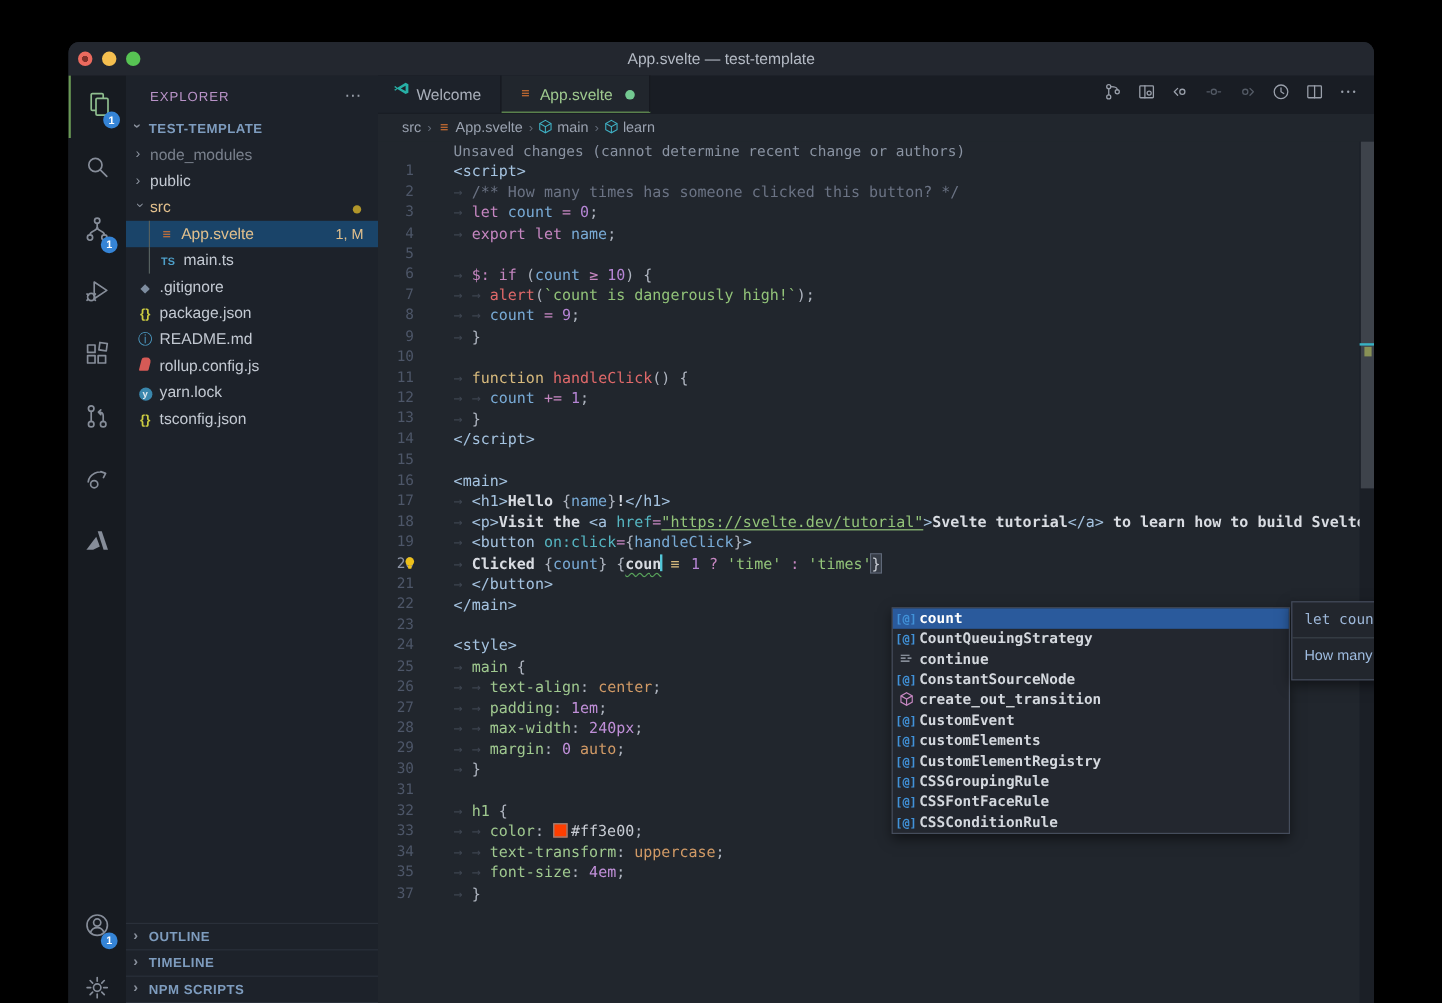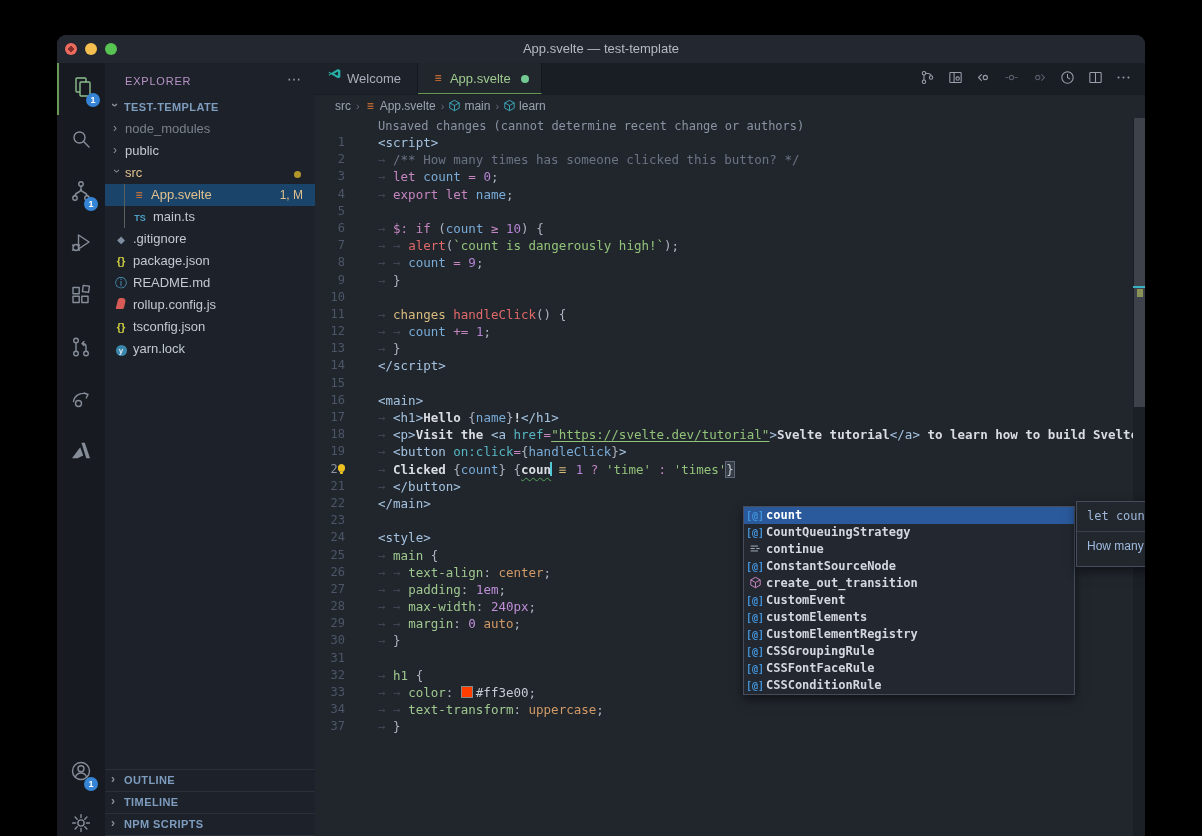--- a/index.html
+++ b/index.html
@@ -227,22 +227,22 @@
     <div id="file-tree">
         <div class="tree-row dim" style="padding-left: 8px;"><span class="chev">›</span><span class="fname">node_modules</span></div>
         <div class="tree-row" style="padding-left: 8px;"><span class="chev">›</span><span class="fname">public</span></div>
         <div class="tree-row mod" style="padding-left: 8px;"><span class="chev down">›</span><span class="fname">src</span><span class="dot"></span></div>
         <div class="tree-row selected mod" style="padding-left: 26px;"><span class="guide"></span><span class="fico svelte">≡</span><span class="fname">App.svelte</span><span class="badge">1, M</span></div>
         <div class="tree-row" style="padding-left: 26px;"><span class="guide"></span><span class="fico ts">TS</span><span class="fname">main.ts</span></div>
         <div class="tree-row" style="padding-left: 8px;"><span class="fico git">◆</span><span class="fname">.gitignore</span></div>
         <div class="tree-row" style="padding-left: 8px;"><span class="fico json">{}</span><span class="fname">package.json</span></div>
         <div class="tree-row" style="padding-left: 8px;"><span class="fico info">ⓘ</span><span class="fname">README.md</span></div>
         <div class="tree-row" style="padding-left: 8px;"><span class="fico rollup"><i></i></span><span class="fname">rollup.config.js</span></div>
+        <div class="tree-row" style="padding-left: 8px;"><span class="fico yarn"><i>y</i></span><span class="fname">yarn.lock</span></div>
         <div class="tree-row" style="padding-left: 8px;"><span class="fico json">{}</span><span class="fname">tsconfig.json</span></div>
-        <div class="tree-row" style="padding-left: 8px;"><span class="fico yarn"><i>y</i></span><span class="fname">yarn.lock</span></div>
       </div>
     <div id="sidebar-sections">
         <div class="side-section"><span class="chev">›</span><span>OUTLINE</span></div>
         <div class="side-section"><span class="chev">›</span><span>TIMELINE</span></div>
         <div class="side-section"><span class="chev">›</span><span>NPM SCRIPTS</span></div>
         <div class="side-section"><span class="chev">›</span><span>CODETOUR</span></div>
       </div>
   </div>
 
   <div id="editorzone">
@@ -321,21 +321,21 @@
           <div class="cl"><span class="ln">1</span><span class="lt"><span class="tk-t">&lt;script&gt;</span></span></div>
           <div class="cl"><span class="ln">2</span><span class="lt"><span class="tk-ws">→ </span><span class="tk-c">/** How many times has someone clicked this button? */</span></span></div>
           <div class="cl"><span class="ln">3</span><span class="lt"><span class="tk-ws">→ </span><span class="tk-k">let</span><span class="tk-p"> </span><span class="tk-v">count</span><span class="tk-p"> </span><span class="tk-o">=</span><span class="tk-p"> </span><span class="tk-n">0</span><span class="tk-p">;</span></span></div>
           <div class="cl"><span class="ln">4</span><span class="lt"><span class="tk-ws">→ </span><span class="tk-k">export</span><span class="tk-p"> </span><span class="tk-k">let</span><span class="tk-p"> </span><span class="tk-v">name</span><span class="tk-p">;</span></span></div>
           <div class="cl"><span class="ln">5</span><span class="lt"></span></div>
           <div class="cl"><span class="ln">6</span><span class="lt"><span class="tk-ws">→ </span><span class="tk-o">$:</span><span class="tk-p"> </span><span class="tk-k">if</span><span class="tk-p"> (</span><span class="tk-v">count</span><span class="tk-p"> </span><span class="tk-o">≥</span><span class="tk-p"> </span><span class="tk-n">10</span><span class="tk-p">) {</span></span></div>
           <div class="cl"><span class="ln">7</span><span class="lt"><span class="tk-ws">→ </span><span class="tk-ws">→ </span><span class="tk-f">alert</span><span class="tk-p">(</span><span class="tk-s">`count is dangerously high!`</span><span class="tk-p">);</span></span></div>
           <div class="cl"><span class="ln">8</span><span class="lt"><span class="tk-ws">→ </span><span class="tk-ws">→ </span><span class="tk-v">count</span><span class="tk-p"> </span><span class="tk-o">=</span><span class="tk-p"> </span><span class="tk-n">9</span><span class="tk-p">;</span></span></div>
           <div class="cl"><span class="ln">9</span><span class="lt"><span class="tk-ws">→ </span><span class="tk-p">}</span></span></div>
           <div class="cl"><span class="ln">10</span><span class="lt"></span></div>
-          <div class="cl"><span class="ln">11</span><span class="lt"><span class="tk-ws">→ </span><span class="tk-fk">changes</span><span class="tk-p"> </span><span class="tk-f">handleClick</span><span class="tk-p">() {</span></span></div>
+          <div class="cl"><span class="ln">11</span><span class="lt"><span class="tk-ws">→ </span><span class="tk-fk">function</span><span class="tk-p"> </span><span class="tk-f">handleClick</span><span class="tk-p">() {</span></span></div>
           <div class="cl"><span class="ln">12</span><span class="lt"><span class="tk-ws">→ </span><span class="tk-ws">→ </span><span class="tk-v">count</span><span class="tk-p"> </span><span class="tk-o">+=</span><span class="tk-p"> </span><span class="tk-n">1</span><span class="tk-p">;</span></span></div>
           <div class="cl"><span class="ln">13</span><span class="lt"><span class="tk-ws">→ </span><span class="tk-p">}</span></span></div>
           <div class="cl"><span class="ln">14</span><span class="lt"><span class="tk-t">&lt;/script&gt;</span></span></div>
           <div class="cl"><span class="ln">15</span><span class="lt"></span></div>
           <div class="cl"><span class="ln">16</span><span class="lt"><span class="tk-t">&lt;main&gt;</span></span></div>
           <div class="cl"><span class="ln">17</span><span class="lt"><span class="tk-ws">→ </span><span class="tk-t">&lt;h1&gt;</span><span class="tk-w">Hello </span><span class="tk-p">{</span><span class="tk-v">name</span><span class="tk-p">}</span><span class="tk-w">!</span><span class="tk-t">&lt;/h1&gt;</span></span></div>
           <div class="cl"><span class="ln">18</span><span class="lt"><span class="tk-ws">→ </span><span class="tk-t">&lt;p&gt;</span><span class="tk-w">Visit the </span><span class="tk-t">&lt;a</span><span class="tk-p"> </span><span class="tk-a">href</span><span class="tk-o">=</span><span class="tk-u">"https://svelte.dev/tutorial"</span><span class="tk-t">&gt;</span><span class="tk-w">Svelte tutorial</span><span class="tk-t">&lt;/a&gt;</span><span class="tk-w"> to learn how to build Svelte apps.</span></span></div>
           <div class="cl"><span class="ln">19</span><span class="lt"><span class="tk-ws">→ </span><span class="tk-t">&lt;button</span><span class="tk-p"> </span><span class="tk-a">on:click</span><span class="tk-o">=</span><span class="tk-p">{</span><span class="tk-v">handleClick</span><span class="tk-p">}</span><span class="tk-t">&gt;</span></span></div>
           <div class="cl cursorline"><span class="ln">20</span><span class="bulb"><svg viewBox="0 0 16 16">
                 <circle cx="8" cy="6" r="4.4" fill="#edc01a"></circle>
@@ -348,20 +348,21 @@
           <div class="cl"><span class="ln">25</span><span class="lt"><span class="tk-ws">→ </span><span class="tk-cs">main</span><span class="tk-p"> {</span></span></div>
           <div class="cl"><span class="ln">26</span><span class="lt"><span class="tk-ws">→ </span><span class="tk-ws">→ </span><span class="tk-cp">text-align</span><span class="tk-p">: </span><span class="tk-cv">center</span><span class="tk-p">;</span></span></div>
           <div class="cl"><span class="ln">27</span><span class="lt"><span class="tk-ws">→ </span><span class="tk-ws">→ </span><span class="tk-cp">padding</span><span class="tk-p">: </span><span class="tk-cn">1em</span><span class="tk-p">;</span></span></div>
           <div class="cl"><span class="ln">28</span><span class="lt"><span class="tk-ws">→ </span><span class="tk-ws">→ </span><span class="tk-cp">max-width</span><span class="tk-p">: </span><span class="tk-cn">240px</span><span class="tk-p">;</span></span></div>
           <div class="cl"><span class="ln">29</span><span class="lt"><span class="tk-ws">→ </span><span class="tk-ws">→ </span><span class="tk-cp">margin</span><span class="tk-p">: </span><span class="tk-cn">0</span><span class="tk-p"> </span><span class="tk-cv">auto</span><span class="tk-p">;</span></span></div>
           <div class="cl"><span class="ln">30</span><span class="lt"><span class="tk-ws">→ </span><span class="tk-p">}</span></span></div>
           <div class="cl"><span class="ln">31</span><span class="lt"></span></div>
           <div class="cl"><span class="ln">32</span><span class="lt"><span class="tk-ws">→ </span><span class="tk-cs">h1</span><span class="tk-p"> {</span></span></div>
           <div class="cl"><span class="ln">33</span><span class="lt"><span class="tk-ws">→ </span><span class="tk-ws">→ </span><span class="tk-cp">color</span><span class="tk-p">: </span><span class="swatch"></span><span class="tk-hex">#ff3e00</span><span class="tk-p">;</span></span></div>
           <div class="cl"><span class="ln">34</span><span class="lt"><span class="tk-ws">→ </span><span class="tk-ws">→ </span><span class="tk-cp">text-transform</span><span class="tk-p">: </span><span class="tk-cv">uppercase</span><span class="tk-p">;</span></span></div>
+          <div class="cl"><span class="ln">35</span><span class="lt"><span class="tk-ws">→ </span><span class="tk-ws">→ </span><span class="tk-cp">font-size</span><span class="tk-p">: </span><span class="tk-cn">4em</span><span class="tk-p">;</span></span></div>
           <div class="cl"><span class="ln">37</span><span class="lt"><span class="tk-ws">→ </span><span class="tk-p">}</span></span></div>
         </div>
     </div>
 
     <div id="suggest">
         <div id="suggest-list">
           <div class="sg-row sel"><span class="sg-ico variable">[@]</span><span>count</span></div>
           <div class="sg-row"><span class="sg-ico variable">[@]</span><span>CountQueuingStrategy</span></div>
           <div class="sg-row"><span class="sg-ico keyword"><svg viewBox="0 0 16 16">
                 <path d="M2 5h9M2 8h5M9 8h4M2 11h9"></path>

